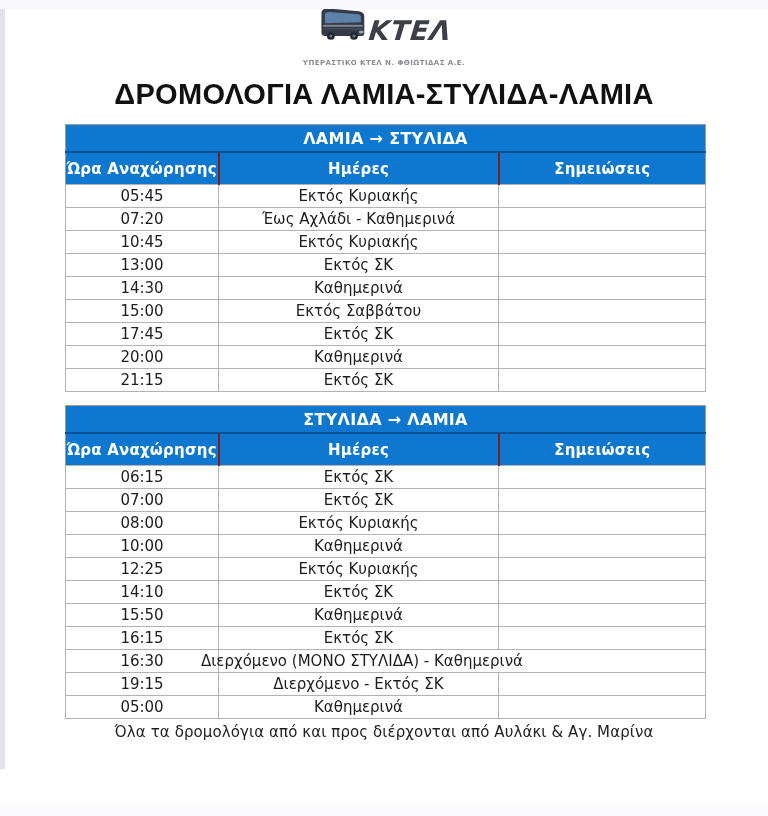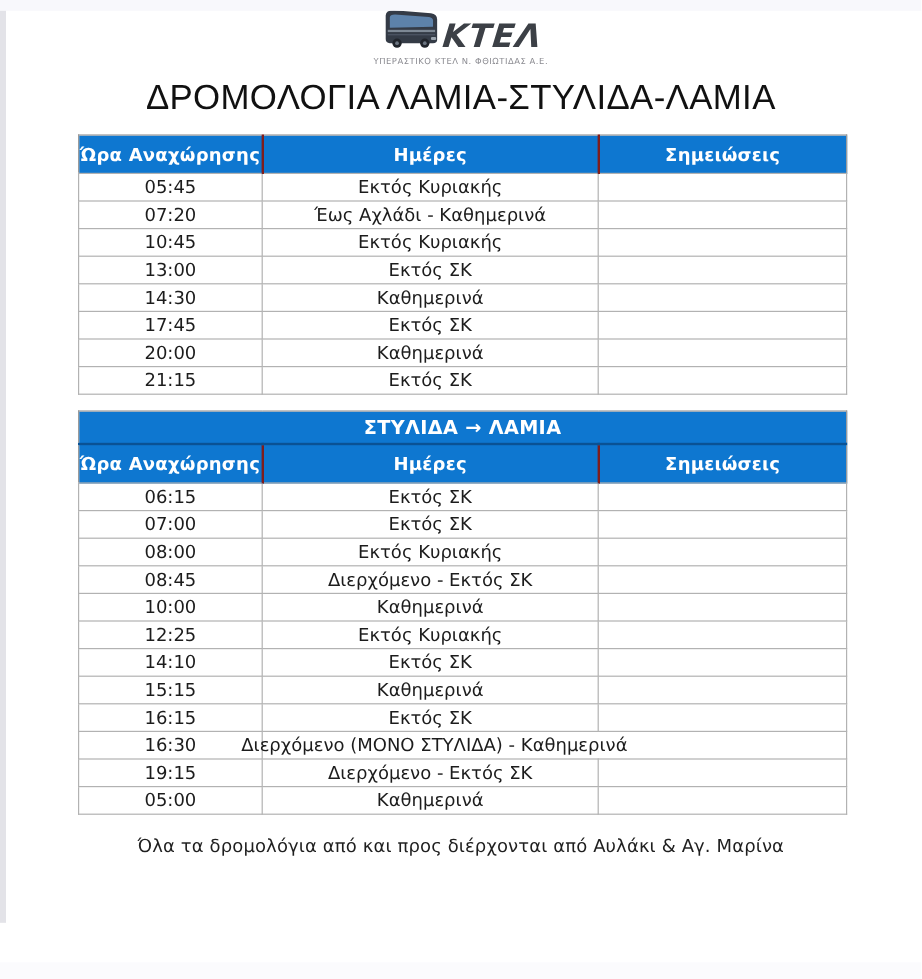--- a/index.html
+++ b/index.html
@@ -15,26 +15,26 @@
 
   
   .logo{margin:10px auto 0 auto;width:200px;display:flex;flex-direction:column;align-items:center;}
   .logo-top{display:flex;align-items:flex-end;gap:1px;height:36px;}
   .logo-brand{
     font-weight:bold;font-style:italic;font-size:27px;color:#3c4046;
     letter-spacing:1px;transform:skewX(-6deg);line-height:30px;
   }
   .logo-sub{
     font-size:7px;color:#8b8b91;letter-spacing:0.45px;white-space:nowrap;
-    margin-top:1px;font-weight:normal;
+    margin-top:13px;font-weight:bold;
   }
 
   
   .page-title{
-    text-align:center;font-size:29px;font-weight:normal;color:#111;
+    text-align:center;font-size:29px;font-weight:bold;color:#111;
     letter-spacing:0.3px;margin:11px 0 0 0;font-family:"Liberation Sans","DejaVu Sans",sans-serif;
   }
 
   
   .tables-wrap{margin:13px 0 0 65px;width:640px;}
   table.schedule{
     border-collapse:collapse;table-layout:fixed;width:640px;
     border:1px solid #9b9b9b;
   }
   table.schedule + table.schedule{margin-top:13px;}
@@ -50,21 +50,21 @@
   }
   th.colhead + th.colhead{border-left:2px solid #7f1d1d;}
   td{
     border:1px solid #b2b2b2;height:22px;font-size:15px;color:#1c1c1c;
     text-align:center;padding:0;line-height:22px;white-space:nowrap;overflow:visible;
   }
   td.span-cell span{display:inline-block;transform:translateX(-100px);text-align:center;}
 
   
   .footer-note{
-    text-align:center;font-size:15px;color:#1f1f1f;margin-top:17px;
+    text-align:center;font-size:15px;color:#1f1f1f;margin-top:4px;
     letter-spacing:0.1px;
   }
 </style>
 </head>
 <body>
 
 <div class="top-strip"></div>
 <div class="left-strip"></div>
 <div class="bottom-strip"></div>
 
@@ -93,20 +93,23 @@
 <div class="tables-wrap">
 
   <table class="schedule">
     <colgroup>
         <col class="c-time">
         <col class="c-days">
         <col class="c-notes">
       </colgroup>
     <thead>
       <tr>
+        <th class="banner" colspan="3">ΛΑΜΙΑ → ΣΤΥΛΙΔΑ</th>
+      </tr>
+      <tr>
         <th class="colhead">Ώρα Αναχώρησης</th>
         <th class="colhead">Ημέρες</th>
         <th class="colhead">Σημειώσεις</th>
       </tr>
     </thead>
     <tbody>
         <tr>
           <td>05:45</td>
           <td><span>Εκτός Κυριακής</span></td>
           <td></td>
@@ -122,20 +125,25 @@
           <td></td>
         </tr>
         <tr>
           <td>13:00</td>
           <td><span>Εκτός ΣΚ</span></td>
           <td></td>
         </tr>
         <tr>
           <td>14:30</td>
           <td><span>Καθημερινά</span></td>
+          <td></td>
+        </tr>
+        <tr>
+          <td>15:00</td>
+          <td><span>Εκτός Σαββάτου</span></td>
           <td></td>
         </tr>
         <tr>
           <td>17:45</td>
           <td><span>Εκτός ΣΚ</span></td>
           <td></td>
         </tr>
         <tr>
           <td>20:00</td>
           <td><span>Καθημερινά</span></td>
@@ -175,41 +183,36 @@
           <td>07:00</td>
           <td><span>Εκτός ΣΚ</span></td>
           <td></td>
         </tr>
         <tr>
           <td>08:00</td>
           <td><span>Εκτός Κυριακής</span></td>
           <td></td>
         </tr>
         <tr>
-          <td>08:45</td>
-          <td><span>Διερχόμενο - Εκτός ΣΚ</span></td>
-          <td></td>
-        </tr>
-        <tr>
           <td>10:00</td>
           <td><span>Καθημερινά</span></td>
           <td></td>
         </tr>
         <tr>
           <td>12:25</td>
           <td><span>Εκτός Κυριακής</span></td>
           <td></td>
         </tr>
         <tr>
           <td>14:10</td>
           <td><span>Εκτός ΣΚ</span></td>
           <td></td>
         </tr>
         <tr>
-          <td>15:15</td>
+          <td>15:50</td>
           <td><span>Καθημερινά</span></td>
           <td></td>
         </tr>
         <tr>
           <td>16:15</td>
           <td><span>Εκτός ΣΚ</span></td>
           <td></td>
         </tr>
         <tr>
           <td>16:30</td>

